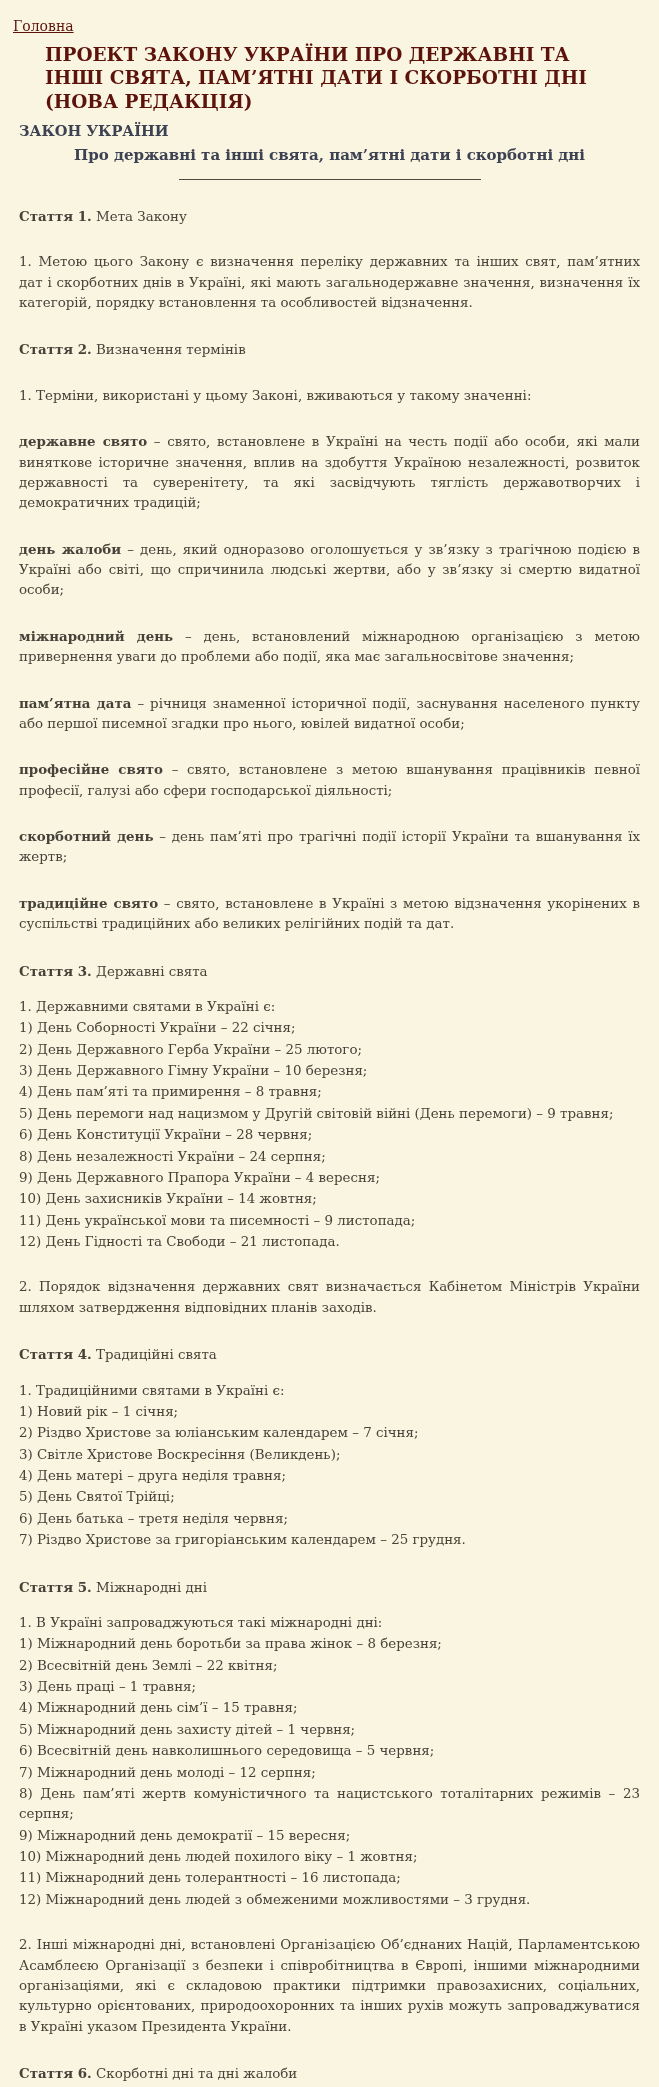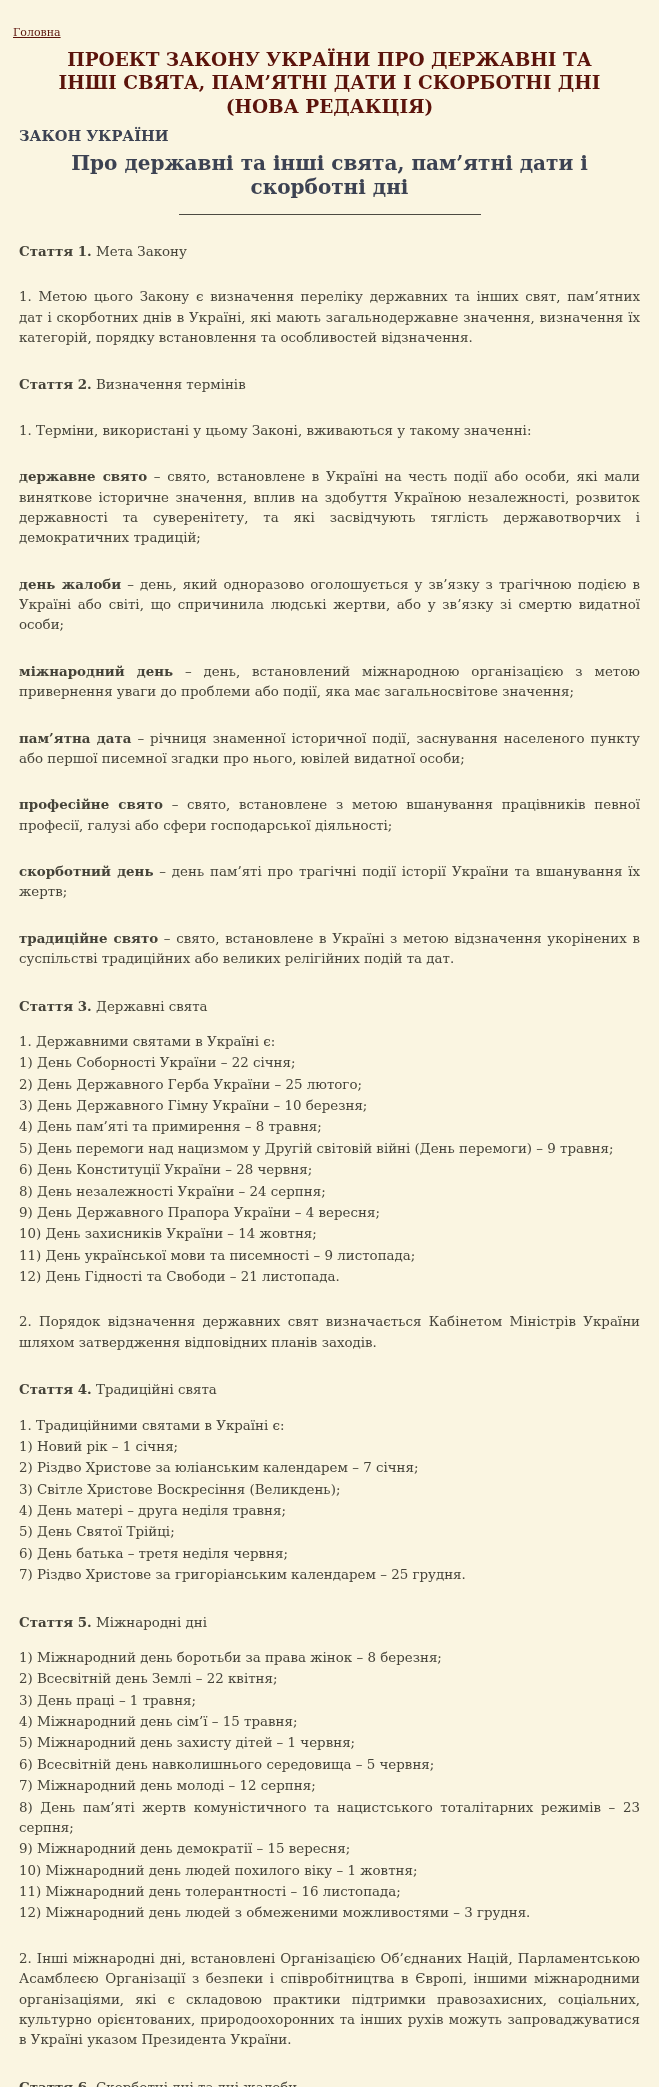--- a/index.html
+++ b/index.html
@@ -13,49 +13,48 @@
   body{
     width:659px;height:2087px;overflow:hidden;
     background:var(--bg);
     color:var(--text);
     font-family:"DejaVu Serif","Liberation Serif",serif;
   }
   .page{padding:10px 19px 0 19px;}
   .home-link{
     display:inline-block;
     color:var(--accent);
-    font-size:11px;
+    font-size:14px;
     text-decoration:underline;
-    margin:16px 0 0 -6px;
+    margin:8px 0 0 -6px;
     cursor:pointer;
   }
   h1.page-title{
     color:var(--accent);
     font-size:18.5px;
     line-height:1.26;
-    text-align:center;
     font-weight:bold;
     margin:8px 26px 0 26px;
   }
   .draft-label{
     text-align:right;
     font-size:13.5px;
     color:#45433b;
     margin:27px 2px 0 0;
   }
   .law-title{
     font-weight:bold;
     font-size:14.6px;
     color:var(--law);
     margin:9px 0 0 0;
   }
   .law-subtitle{
     text-align:center;
     font-weight:bold;
-    font-size:20px;
+    font-size:15px;
     color:var(--law);
     margin:7px 0 0 0;
   }
   .title-divider{
     width:302px;
     height:0;
     border-bottom:1.5px solid var(--rule);
     margin:15px auto 0 auto;
   }
   .doc{
@@ -114,20 +113,21 @@
       <p class="article-heading"><b>Стаття 4.</b> Традиційні свята</p>
       <p class="list-intro">1. Традиційними святами в Україні є:</p>
       <p class="list-item">1) Новий рік – 1 січня;</p>
       <p class="list-item">2) Різдво Христове за юліанським календарем – 7 січня;</p>
       <p class="list-item">3) Світле Христове Воскресіння (Великдень);</p>
       <p class="list-item">4) День матері – друга неділя травня;</p>
       <p class="list-item">5) День Святої Трійці;</p>
       <p class="list-item">6) День батька – третя неділя червня;</p>
       <p class="list-item">7) Різдво Христове за григоріанським календарем – 25 грудня.</p>
       <p class="article-heading"><b>Стаття 5.</b> Міжнародні дні</p>
+      <p class="list-intro">1. В Україні запроваджуються такі міжнародні дні:</p>
       <p class="list-item">1) Міжнародний день боротьби за права жінок – 8 березня;</p>
       <p class="list-item">2) Всесвітній день Землі – 22 квітня;</p>
       <p class="list-item">3) День праці – 1 травня;</p>
       <p class="list-item">4) Міжнародний день сім’ї – 15 травня;</p>
       <p class="list-item">5) Міжнародний день захисту дітей – 1 червня;</p>
       <p class="list-item">6) Всесвітній день навколишнього середовища – 5 червня;</p>
       <p class="list-item">7) Міжнародний день молоді – 12 серпня;</p>
       <p class="list-item">8) День пам’яті жертв комуністичного та нацистського тоталітарних режимів – 23 серпня;</p>
       <p class="list-item">9) Міжнародний день демократії – 15 вересня;</p>
       <p class="list-item">10) Міжнародний день людей похилого віку – 1 жовтня;</p>

